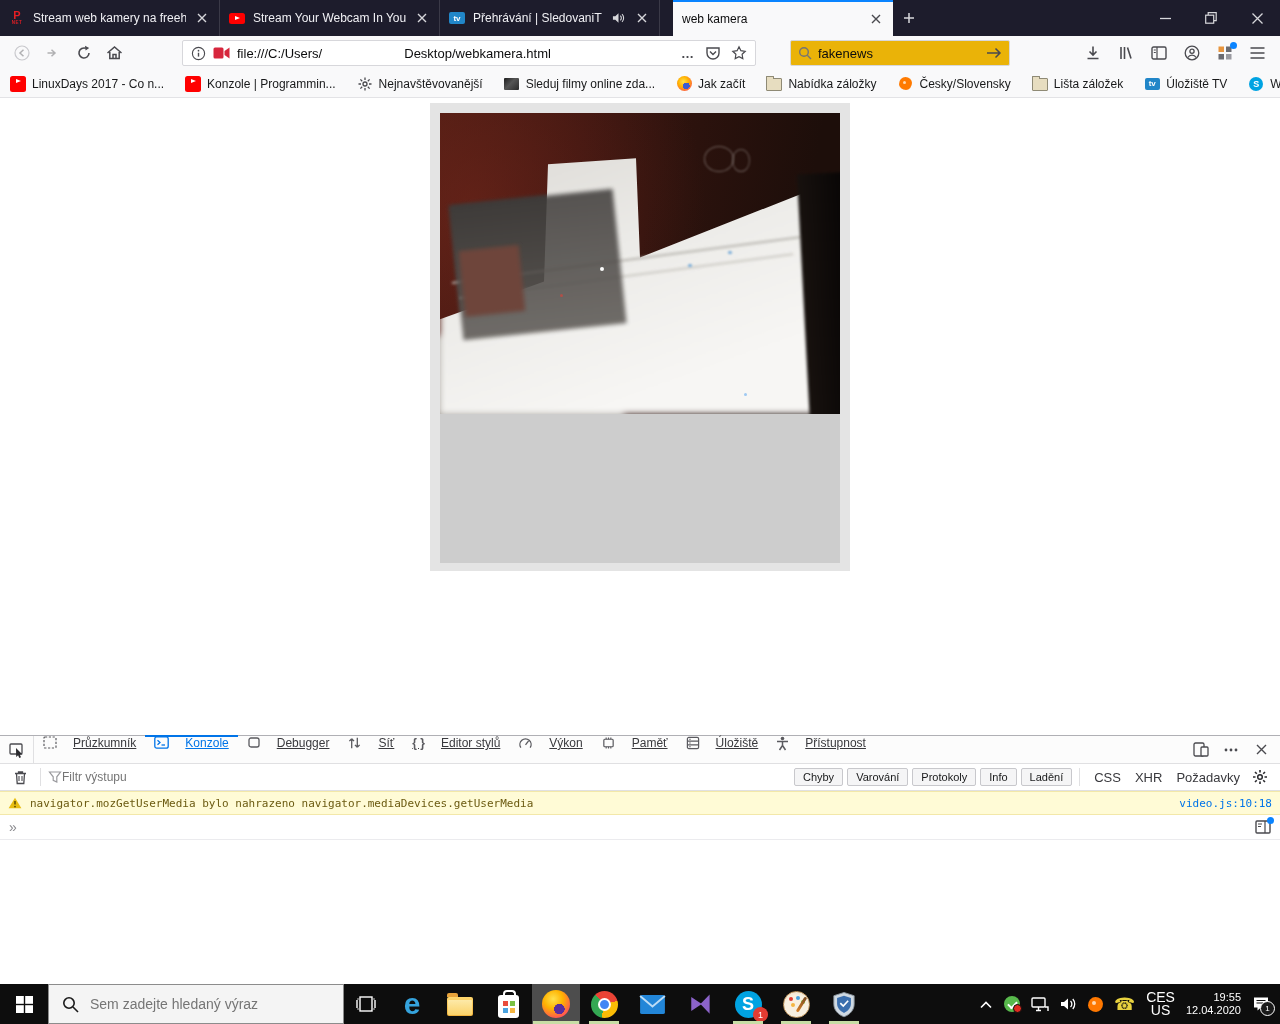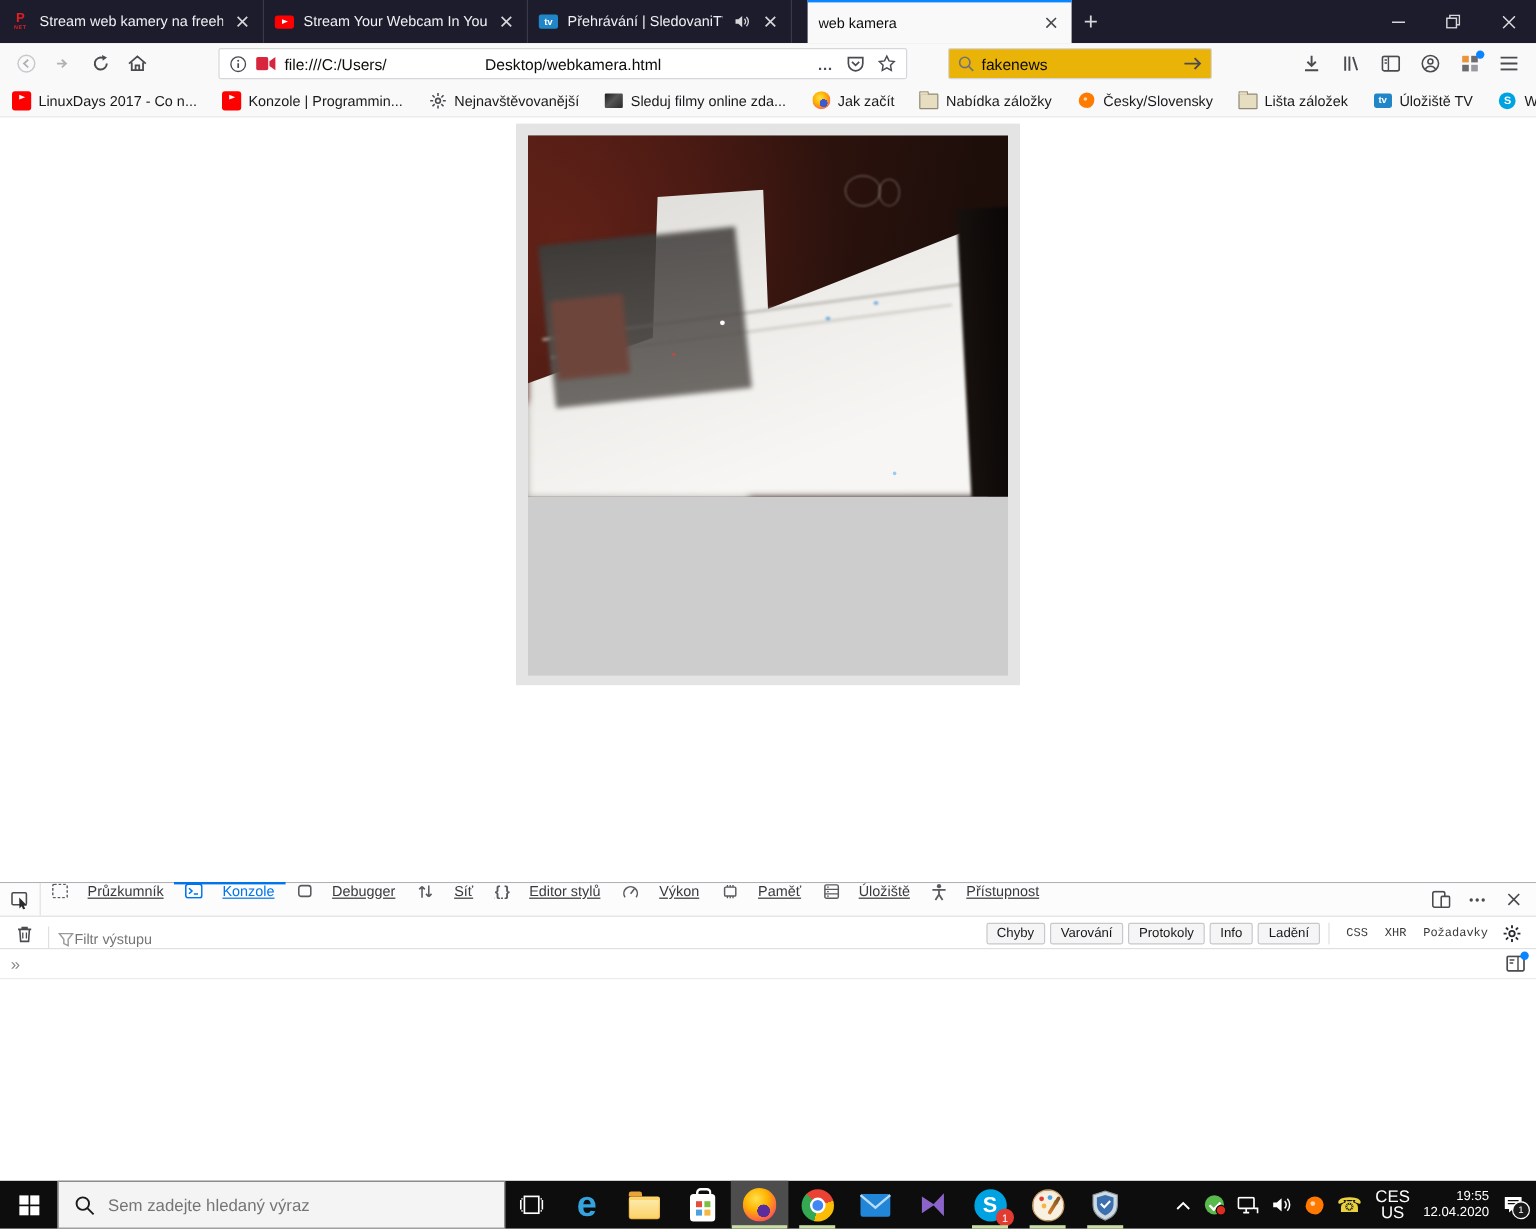--- a/index.html
+++ b/index.html
@@ -81,36 +81,36 @@
 
   
   .devtools{position:absolute;top:735px;left:0;right:0;height:249px;background:#fff;border-top:1px solid #b0b0b5;font-size:12px;box-sizing:border-box;}
   .dt-toolbar{height:27px;display:flex;align-items:stretch;background:#fcfcfc;border-bottom:1px solid #e0e0e2;}
   .dt-pick{width:33px;display:flex;align-items:center;justify-content:center;border-right:1px solid #e0e0e2;}
   .dt-tab{display:flex;align-items:flex-start;gap:16px;padding:0 9px;color:#39393d;position:relative;white-space:nowrap;text-decoration:underline;}
   .dt-tab.active{color:#0074e8;}
   .dt-tab.active::before{content:'';position:absolute;top:-1px;left:0;right:0;height:2px;background:#0074e8;}
   .dt-tbright{margin-left:auto;display:flex;align-items:center;gap:4px;padding-right:6px;}
   .dt-iconbtn{width:26px;height:24px;display:flex;align-items:center;justify-content:center;color:#4a4a4f;}
-  .dt-filter{height:27px;display:flex;align-items:flex-end;border-bottom:1px solid #e0e0e2;padding:0 7px;box-sizing:border-box;}
+  .dt-filter{height:27px;display:flex;align-items:center;border-bottom:1px solid #e0e0e2;padding:0 7px;box-sizing:border-box;}
   .vsep{width:1px;height:18px;background:#e0e0e2;margin:0 7px;flex:0 0 1px;}
   .dt-filter input{border:none;outline:none;background:transparent;font:12px "Liberation Sans",sans-serif;color:#737377;width:220px;padding:0;}
   .dt-filter .right{margin-left:auto;display:flex;align-items:center;}
   .chip{background:#f5f5f6;border:1px solid #c8c8cc;border-radius:2px;padding:2px 8px;margin-left:4px;font-size:11px;color:#18191a;}
-  .flink{margin:0 7px;font-size:10px;color:#39393d;font-family:Liberation Mono, monospace;}
+  .flink{margin:0 7px;font-size:13px;color:#39393d;}
   .dt-warning{height:22px;background:#fffbd6;border-top:1px solid #f3e8a9;border-bottom:1px solid #f3e8a9;display:flex;align-items:center;gap:8px;padding:0 8px;
               font-family:"DejaVu Sans Mono",monospace;font-size:11px;color:#6b5a11;}
   .dt-warning .src{margin-left:auto;color:#0074e8;}
   .dt-prompt{height:24px;display:flex;align-items:center;padding:0 9px;border-bottom:1px solid #ebebee;color:#8a8a8e;font-size:14px;}
   .dt-prompt .right{margin-left:auto;position:relative;}
 
   
   .taskbar{position:absolute;left:0;right:0;bottom:0;height:40px;background:#0d0d0d;display:flex;align-items:stretch;color:#fff;}
   .tb-btn{width:48px;display:flex;align-items:center;justify-content:center;flex:0 0 auto;}
-  .tb-search{width:373px;box-sizing:border-box;background:#f4f4f4;border:1px solid #8c8c8c;display:flex;align-items:center;gap:11px;padding:0 13px;flex:0 0 auto;}
+  .tb-search{width:296px;box-sizing:border-box;background:#f4f4f4;border:1px solid #8c8c8c;display:flex;align-items:center;gap:11px;padding:0 13px;flex:0 0 auto;}
   .tb-search input{border:none;outline:none;background:transparent;font:14px "Liberation Sans",sans-serif;color:#4c4c4c;flex:1;min-width:0;padding:0;}
   .tb-apps{display:flex;align-items:stretch;}
   .tb-app{width:48px;display:flex;align-items:center;justify-content:center;position:relative;flex:0 0 auto;}
   .tb-app.focused{background:#4d4d4d;}
   .tb-app.running::after{content:'';position:absolute;bottom:0;left:9px;right:9px;height:3px;background:#c7dda5;}
   .tb-app.focused.running::after{left:1px;right:1px;}
   .badge-red{position:absolute;right:4px;bottom:2px;width:15px;height:15px;border-radius:50%;background:#e23c32;color:#fff;font-size:9px;display:flex;align-items:center;justify-content:center;}
   .edge-e{font-size:30px;font-weight:bold;color:#35a3dd;line-height:1;}
   .folder-x{width:26px;height:19px;background:linear-gradient(#ffd76e,#f2b33c);border-radius:2px;position:relative;margin-top:5px;}
   .folder-x::before{content:'';position:absolute;top:-4px;left:0;width:11px;height:4px;background:#e8a33b;border-radius:2px 2px 0 0;}
@@ -528,20 +528,31 @@
       <span class="flink">Požadavky</span>
       <div class="dt-iconbtn">
           <svg width="16" height="16" viewBox="0 0 16 16">
             <circle cx="8" cy="8" r="2.3" fill="none" stroke="#2a2a2e" stroke-width="1.5"></circle>
             <path d="M8 1 V3.5 M8 12.5 V15 M1 8 H3.5 M12.5 8 H15 M3 3 L4.8 4.8 M11.2 11.2 L13 13 M13 3 L11.2 4.8 M4.8 11.2 L3 13" stroke="#2a2a2e" stroke-width="1.6"></path>
           </svg>
         </div>
     </div>
   </div>
 
+  <div class="dt-warning">
+    <span>
+        <svg width="14" height="12" viewBox="0 0 14 12">
+          <path d="M7 0.8 L13.4 11.2 H0.6 Z" fill="#e7bd12"></path>
+          <path d="M7 4 V7.6" stroke="#5a4a00" stroke-width="1.5"></path>
+          <circle cx="7" cy="9.6" r="0.9" fill="#5a4a00"></circle>
+        </svg>
+      </span>
+    <span>navigator.mozGetUserMedia bylo nahrazeno navigator.mediaDevices.getUserMedia</span>
+    <span class="src">video.js:10:18</span>
+  </div>
 
   <div class="dt-prompt">
     <span>»</span>
     <span class="right">
       <svg width="16" height="14" viewBox="0 0 16 14">
           <rect x="1" y="1" width="14" height="12" rx="1" fill="none" stroke="#4a4a4f" stroke-width="1.4"></rect>
           <path d="M10 1 V13 M3 4 h4 M3 6.5 h3" stroke="#4a4a4f" stroke-width="1.2"></path>
         </svg>
       <span class="bluedot" style="top:-3px;right:-3px;"></span>
     </span>

